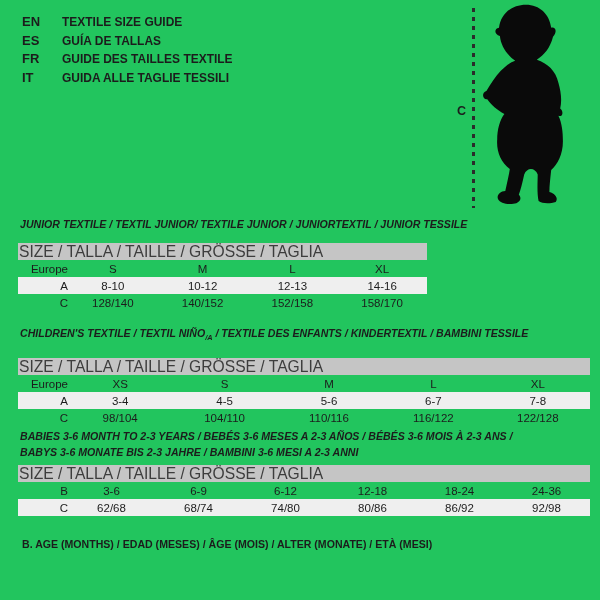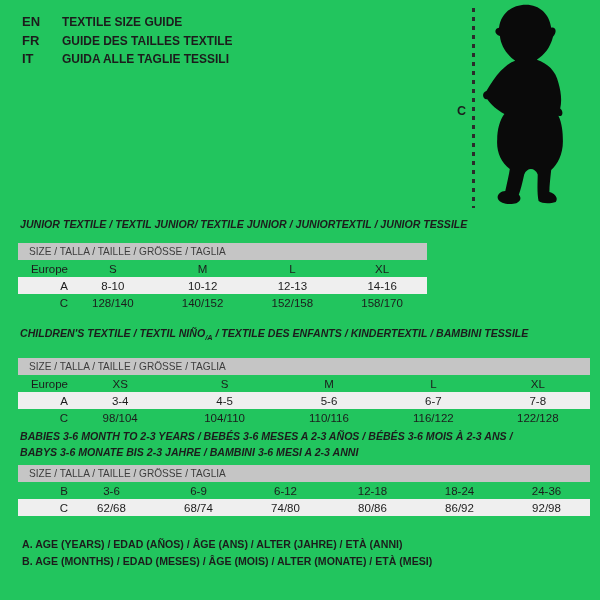--- a/index.html
+++ b/index.html
@@ -37,21 +37,21 @@
   .title-sub { font-size:8px; vertical-align:sub; }
 
   .tbl { width:572px; }
   .tbl-narrow { width:409px; }
   .sec-junior   .tbl { margin-top:11px; }
   .sec-children .tbl { margin-top:12px; }
   .sec-babies   .tbl { margin-top:5px; }
 
   .tbl-header {
     background:#c5c5c5; color:#3d3d3d;
-    font-size:11px; height:17px; line-height:17px; padding-left:11px;
+    font-size:17px; height:17px; line-height:17px; padding-left:1px;
     box-sizing:border-box;
   }
   table { border-collapse:collapse; table-layout:fixed; width:100%; font-size:11.5px; }
   col.c0 { width:50px; }
   td, th { height:17px; padding:0; text-align:center; font-weight:normal; vertical-align:middle; }
   th.rowlabel { text-align:right; padding-left:5px; }
   tr.alt { background:#efefef; }
 
   
   .footnotes { position:absolute; left:22px; top:536px; }
@@ -59,20 +59,24 @@
 </style>
 </head>
 <body>
 
 <div class="page">
 
   <div class="lang-list">
     <div class="lang-row">
       <span class="lang-code">EN</span>
       <span class="cond">TEXTILE SIZE GUIDE</span>
+    </div>
+    <div class="lang-row">
+      <span class="lang-code">ES</span>
+      <span class="cond">GUÍA DE TALLAS</span>
     </div>
     <div class="lang-row">
       <span class="lang-code">FR</span>
       <span class="cond">GUIDE DES TAILLES TEXTILE</span>
     </div>
     <div class="lang-row">
       <span class="lang-code">IT</span>
       <span class="cond">GUIDA ALLE TAGLIE TESSILI</span>
     </div>
   </div>
@@ -219,17 +223,16 @@
           <td>80/86</td>
           <td>86/92</td>
           <td>92/98</td>
         </tr>
       </tbody>
         </table>
     </div>
   </div>
 
   <div class="footnotes">
-    <div class="footnote"><span class="cond">A. AGE (YEARS) / EDAD (AÑOS) / ÂGE (ANS) / ALTER (JAHRE) / ETÀ (ANNI)</span></div>
     <div class="footnote"><span class="cond">B. AGE (MONTHS) / EDAD (MESES) / ÂGE (MOIS) / ALTER (MONATE) / ETÀ (MESI)</span></div>
   </div>
 
 </div>
 
 </body></html>

